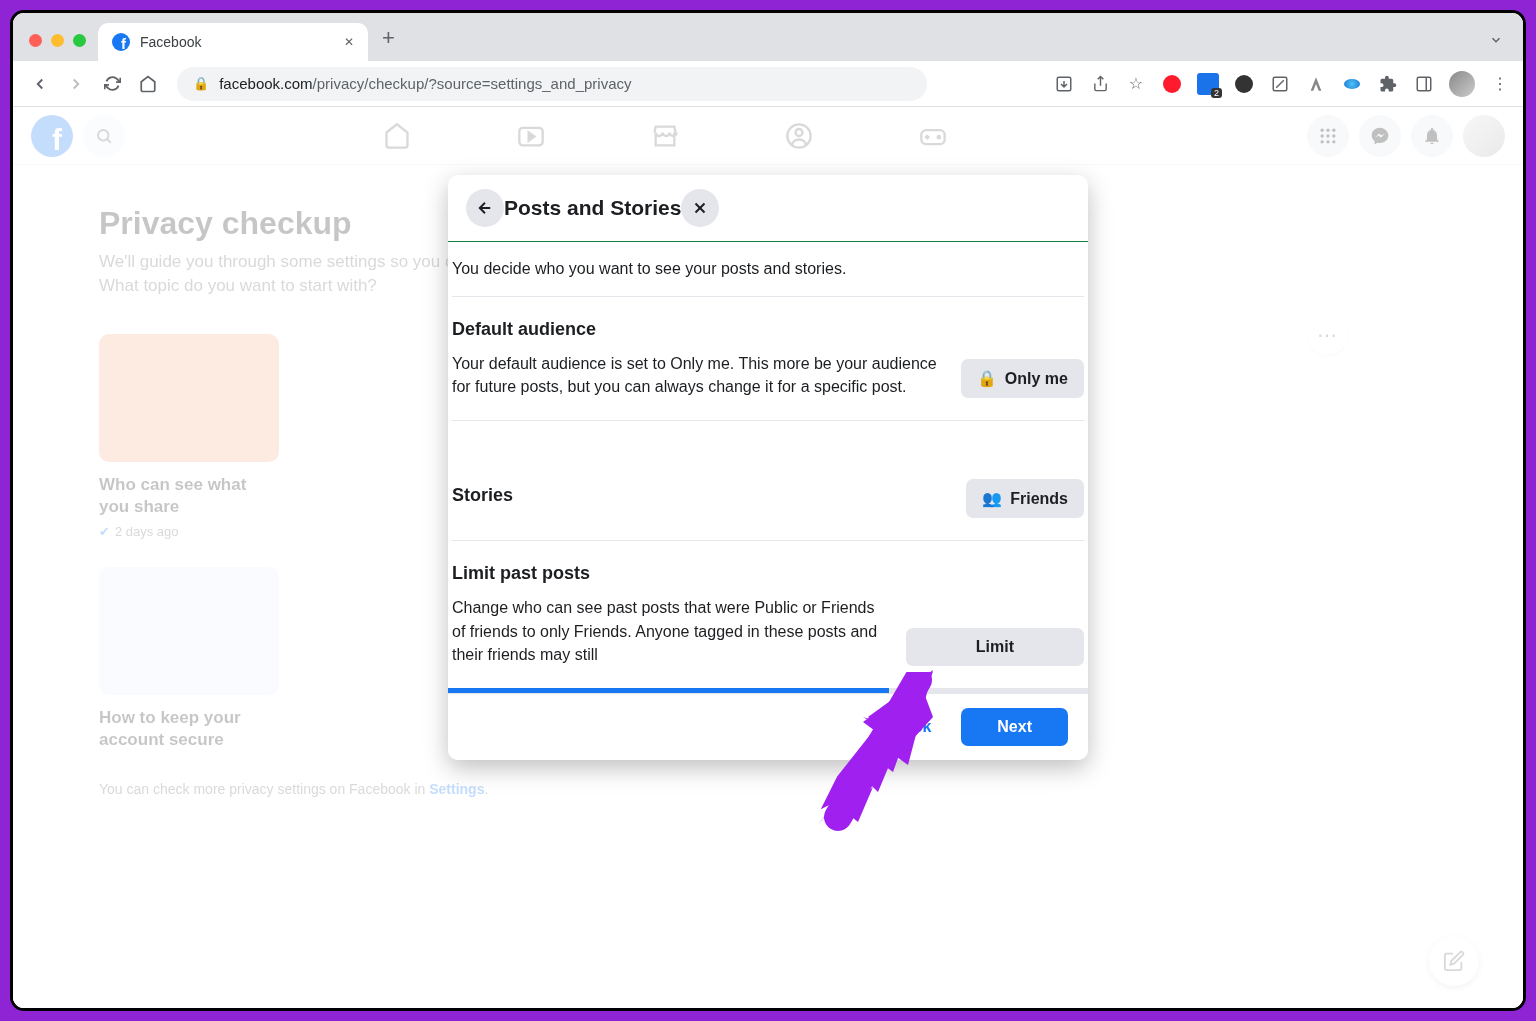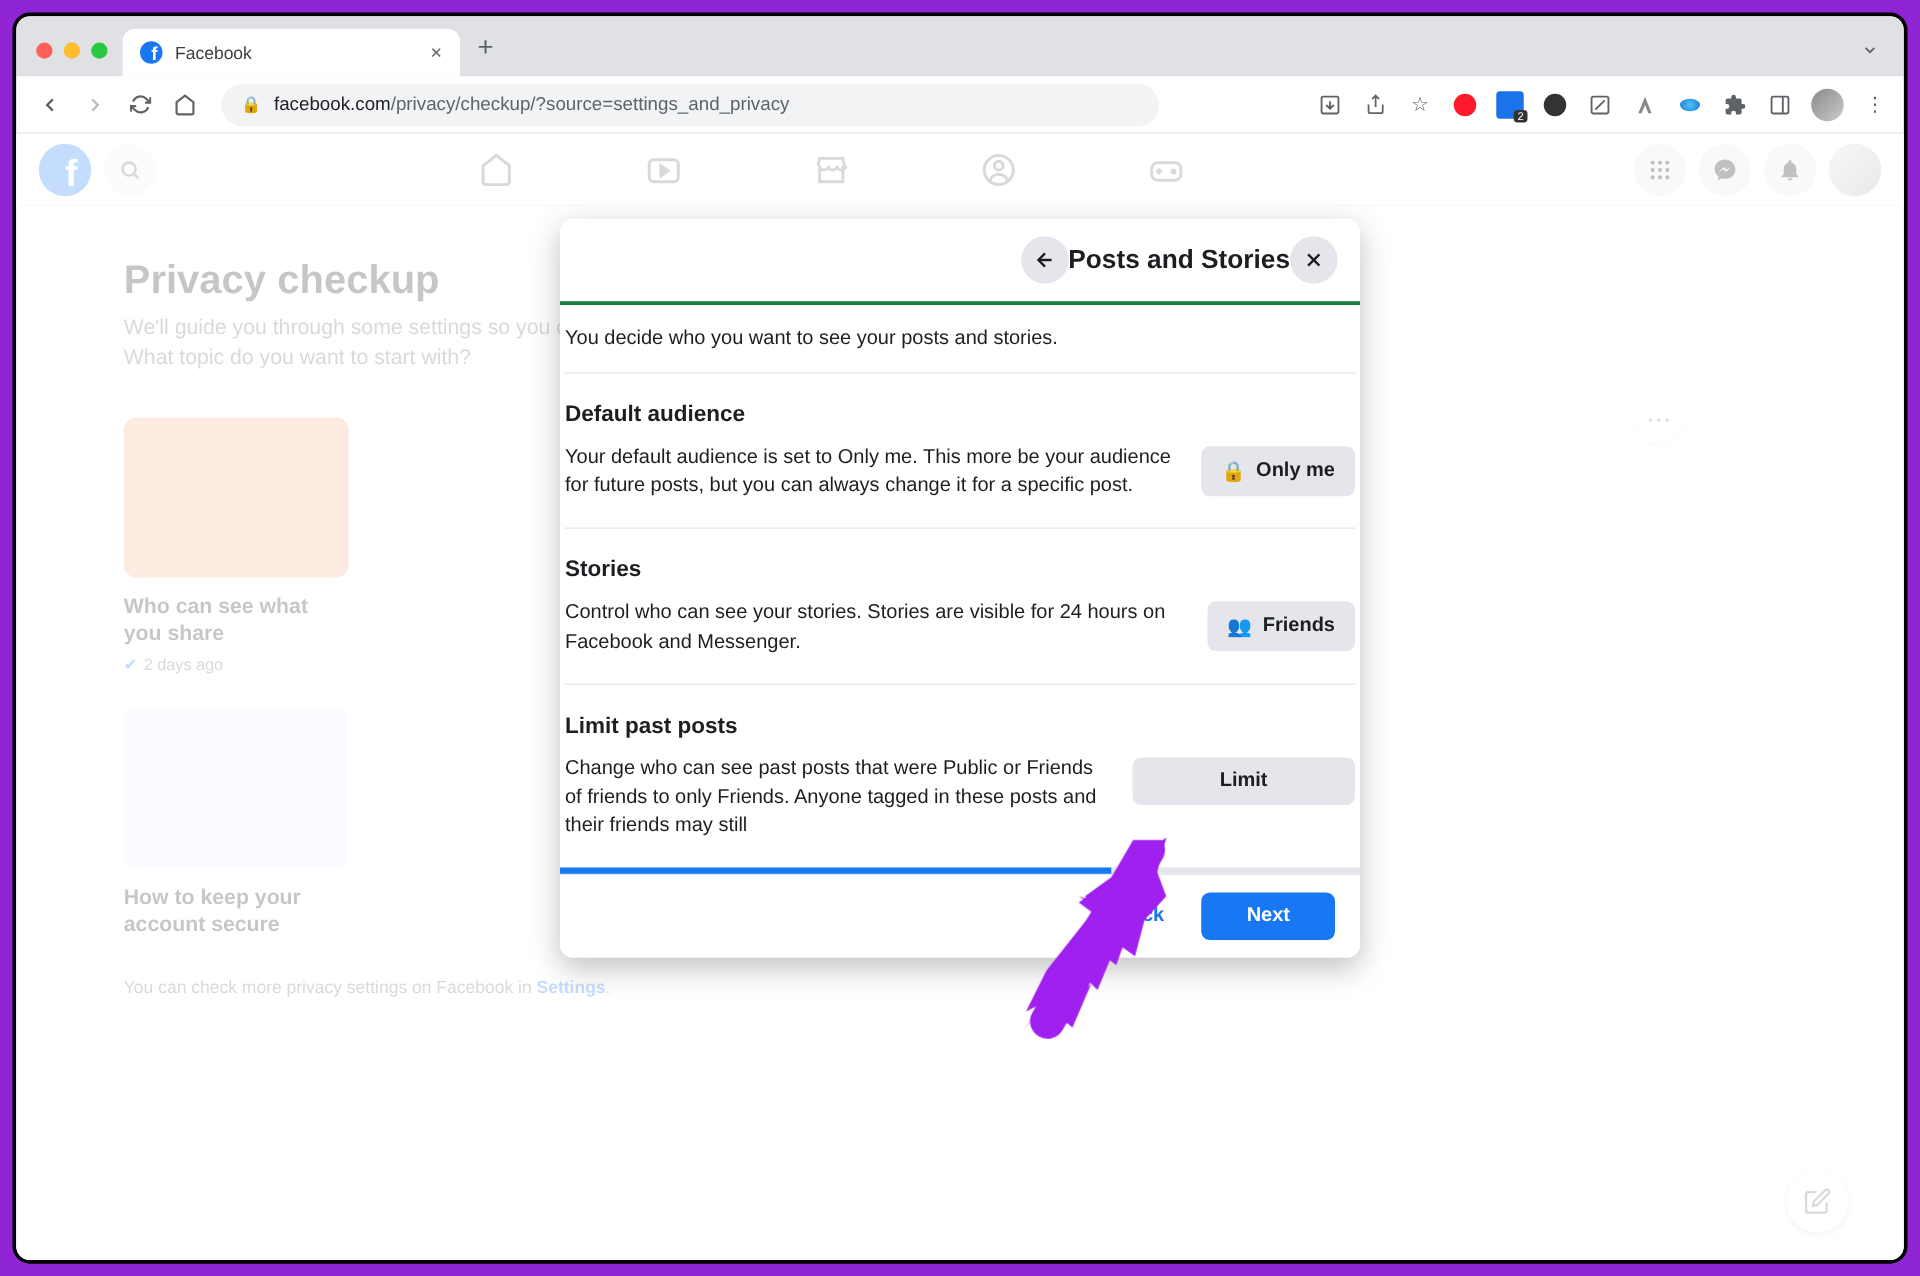--- a/index.html
+++ b/index.html
@@ -44,26 +44,26 @@
 .card-img{height:128px;background:#f7b08c;border-radius:10px;margin-bottom:12px;position:relative;overflow:hidden}
 .card-img.blue{background:#e7f0fe}
 .card-title{font-size:17px;font-weight:600;color:#1c1e21;line-height:1.3;margin-bottom:6px}
 .card-meta{font-size:13px;color:#65676b;display:flex;align-items:center;gap:5px}
 .more-dots{position:absolute;right:176px;top:208px;width:40px;height:40px;border-radius:50%;background:#fff;box-shadow:0 1px 3px rgba(0,0,0,0.1);display:flex;align-items:center;justify-content:center;color:#65676b;font-size:20px}
 .footer-line{font-size:14px;color:#65676b;margin-top:30px}
 .footer-line a{color:#1877f2;font-weight:600;text-decoration:none}
 .compose-btn{position:absolute;bottom:22px;right:44px;width:50px;height:50px;border-radius:50%;background:#fff;box-shadow:0 2px 6px rgba(0,0,0,0.2);display:flex;align-items:center;justify-content:center;color:#65676b;font-size:20px}
 .overlay{position:absolute;inset:0;background:rgba(255,255,255,0.75);display:flex;align-items:flex-start;justify-content:center;padding-top:68px}
 .modal{width:640px;background:#fff;border-radius:10px;box-shadow:0 8px 24px rgba(0,0,0,0.25);display:flex;flex-direction:column;max-height:640px;overflow:hidden}
-.modal-head{display:flex;align-items:center;justify-content:flex-end;padding:14px 18px;border-bottom:3px solid #15803d}
+.modal-head{display:flex;align-items:center;justify-content:flex-start;padding:14px 18px;border-bottom:1px solid #15803d}
 .back-btn,.close-btn{width:38px;height:38px;border-radius:50%;background:#e4e6eb;display:flex;align-items:center;justify-content:center;color:#1c1e21;font-size:18px;cursor:pointer}
 .modal-title{font-size:21px;font-weight:bold;color:#1c1e21}
 .modal-body{flex:1;overflow-y:auto;padding:0 4px}
 .intro{padding:18px 0;font-size:16px;color:#1c1e21;border-bottom:1px solid #e4e6eb}
-.section{padding:22px 0;border-bottom:1px solid #e4e6eb;display:flex;gap:18px;align-items:flex-start}
+.section{padding:22px 0;border-bottom:1px solid #e4e6eb;display:flex;gap:18px;align-items:flex-end}
 .section:last-child{border-bottom:none}
 .section-text{flex:1}
 .section-title{font-size:18px;font-weight:bold;color:#1c1e21;margin-bottom:12px}
 .section-desc{font-size:16px;color:#1c1e21;line-height:1.45}
 .section-btn{background:#e4e6eb;border:none;border-radius:7px;padding:10px 16px;font-size:16px;font-weight:600;color:#1c1e21;display:flex;align-items:center;gap:8px;cursor:pointer;white-space:nowrap;margin-top:36px}
 .section-btn.wide{padding:10px 70px}
 .modal-foot{border-top:1px solid #e4e6eb;padding:14px 20px;display:flex;justify-content:flex-end;gap:10px;background:#fff}
 .btn-back{background:none;border:none;color:#1877f2;font-size:16px;font-weight:600;padding:10px 20px;cursor:pointer}
 .btn-next{background:#1877f2;border:none;color:#fff;font-size:16px;font-weight:600;padding:10px 36px;border-radius:7px;cursor:pointer}
 .progress{height:5px;background:#e4e6eb;position:relative;margin:0 -20px}
@@ -296,21 +296,20 @@
               <div class="section-desc">Your default audience is set to Only me. This more be your audience for future posts, but you can always change it for a specific post.</div>
             </div>
             <button class="section-btn">
               <span>🔒</span>
                 <span>Only me</span>
             </button>
           </div>
           <div class="section">
             <div class="section-text">
               <div class="section-title">Stories</div>
-              <div class="section-desc">Control who can see your stories. Stories are visible for 24 hours on Facebook and Messenger.</div>
             </div>
             <button class="section-btn">
               <span>👥</span>
                 <span>Friends</span>
             </button>
           </div>
           <div class="section" style="border-bottom:none">
             <div class="section-text">
               <div class="section-title">Limit past posts</div>
               <div class="section-desc">Change who can see past posts that were Public or Friends of friends to only Friends. Anyone tagged in these posts and their friends may still</div>

